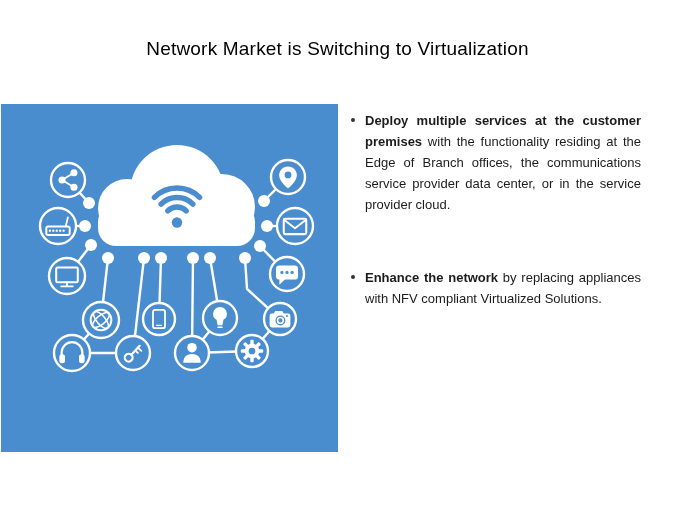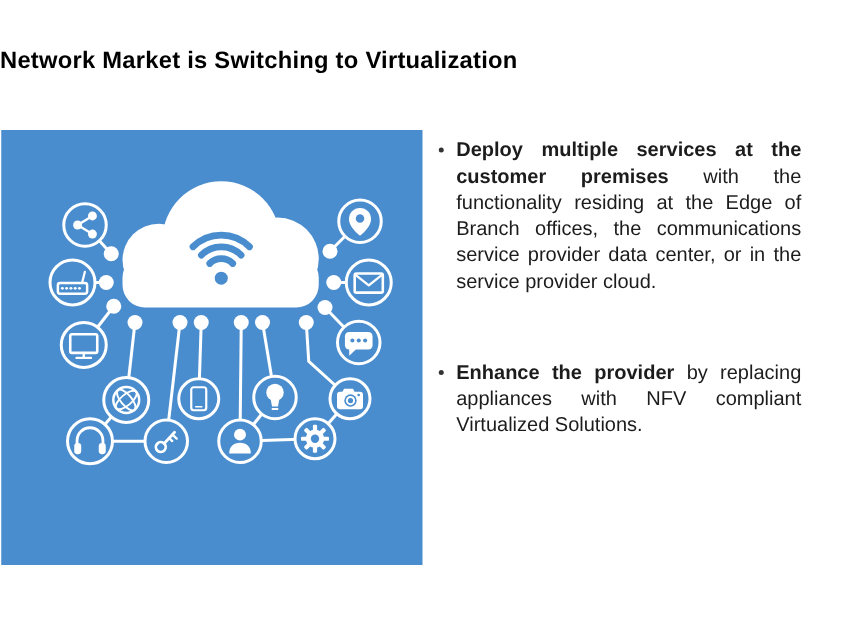--- a/index.html
+++ b/index.html
@@ -3,21 +3,21 @@
 <meta charset="utf-8">
 <style>
   :root { --blue:#4a8dce; }
   html,body { margin:0; padding:0; background:#fff; }
   .page {
     position:relative; width:675px; height:506px; background:#fff;
     font-family:"Liberation Sans", sans-serif; overflow:hidden;
   }
   .title {
     position:absolute; top:37px; left:0; width:100%; margin:0;
-    font-size:19px; line-height:24px; font-weight:bold;
+    text-align:center; font-size:19px; line-height:24px; font-weight:normal;
     color:#000; letter-spacing:0.2px;
   }
   .panel {
     position:absolute; left:1px; top:104px; width:337px; height:348px;
     background:var(--blue);
   }
   .panel svg { display:block; width:100%; height:100%; }
 
   
   .wf { fill:#fff; }
@@ -27,21 +27,21 @@
   .dot  { fill:#fff; }
   .ring { fill:var(--blue); stroke:#fff; stroke-width:2.4; }
   .wifi-arc { fill:none; stroke:var(--blue); stroke-width:5.4; stroke-linecap:round; }
 
   .bullets {
     position:absolute; left:348px; top:110px; width:293px;
     margin:0; padding:0; list-style:none;
   }
   .bullet-item {
     position:relative; padding-left:17px;
-    font-size:16px; line-height:21px; color:#1c1c1c; text-align:justify;
+    font-size:13px; line-height:21px; color:#1c1c1c; text-align:justify;
   }
   .bullet-item .marker {
     position:absolute; left:3px; top:8px; width:4px; height:4px;
     border-radius:50%; background:#333;
   }
   .bullet-item.b2 { margin-top:52px; }
   .bullet-item.b3 { margin-top:45px; }
   .lead { font-weight:bold; }
 </style>
 </head>
@@ -248,17 +248,17 @@
     </svg>
   </div>
 
   <ul class="bullets">
     <li class="bullet-item b1">
       <span class="marker"></span>
       <span class="lead">Deploy multiple services at the customer premises</span><span> with the functionality residing at the Edge of Branch offices, the communications service provider data center, or in the service provider cloud.</span>
     </li>
     <li class="bullet-item b2">
       <span class="marker"></span>
-      <span class="lead">Enhance the provider</span><span> by replacing appliances with NFV compliant Virtualized Solutions.</span>
+      <span class="lead">Enhance the network</span><span> by replacing appliances with NFV compliant Virtualized Solutions.</span>
     </li>
   </ul>
 
 </div>
 
 </body></html>

